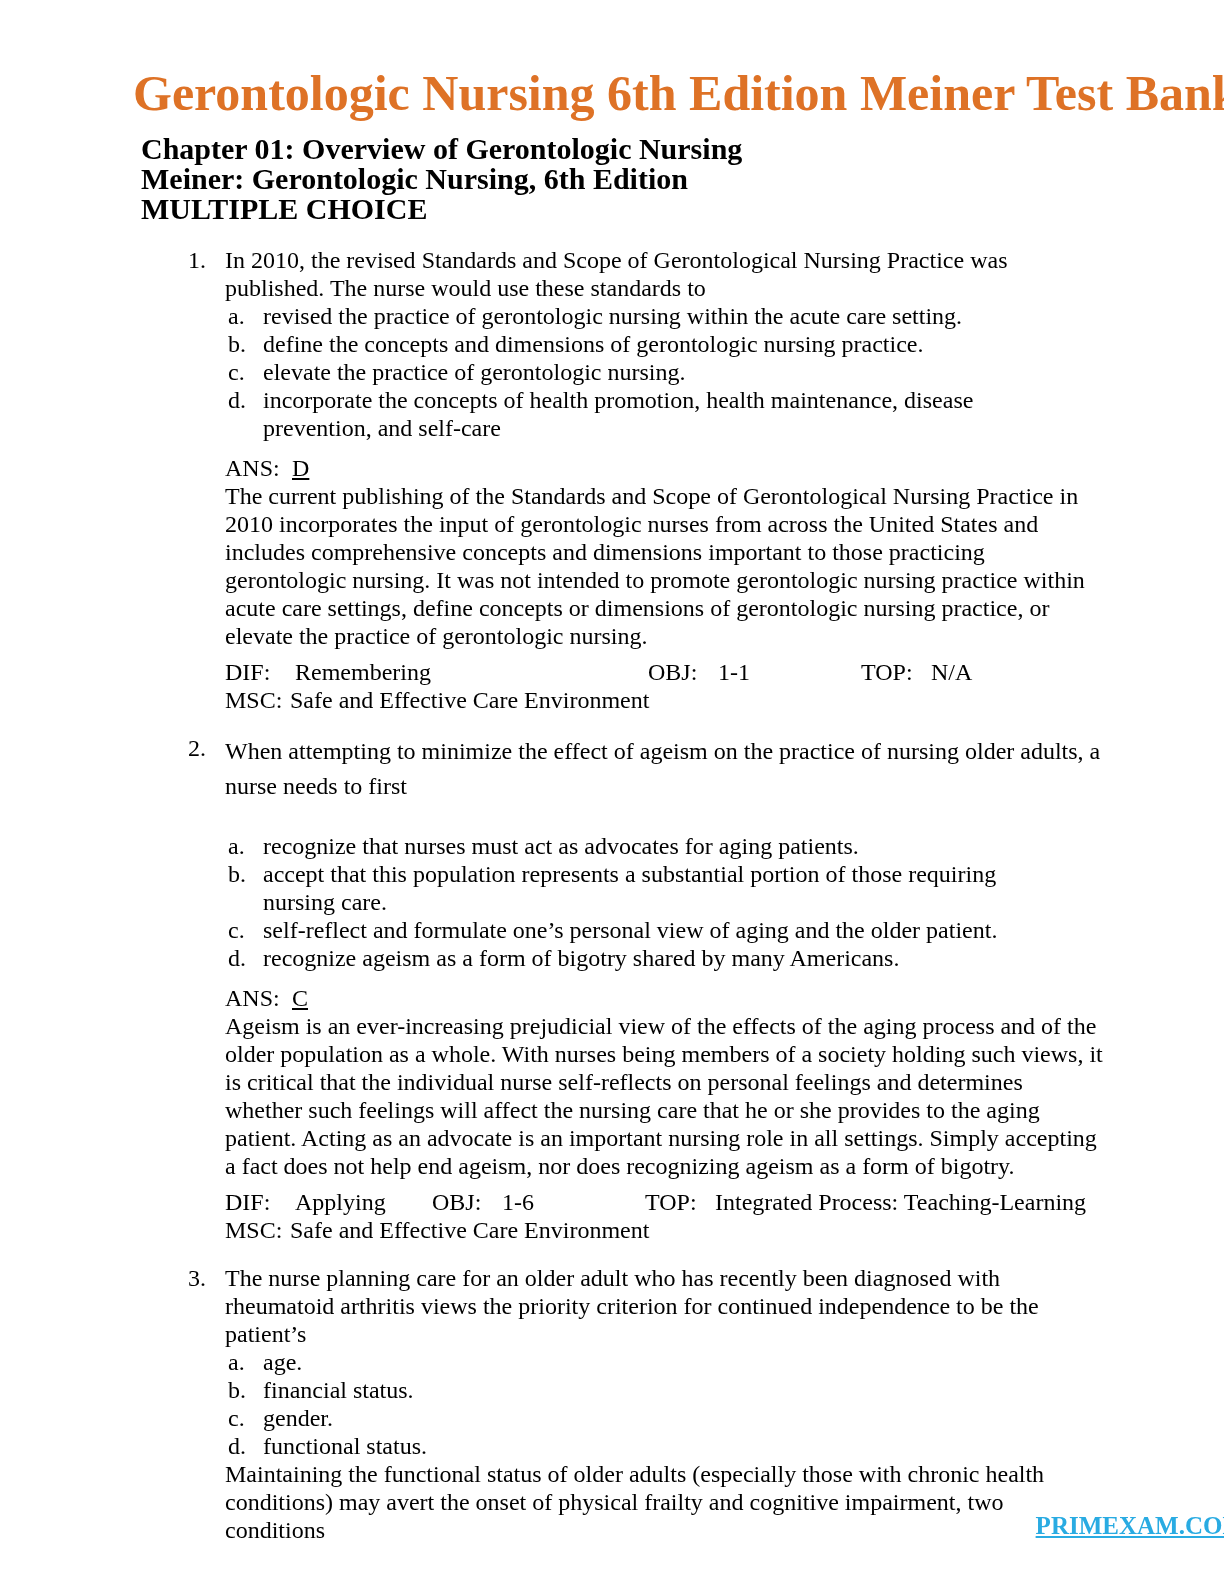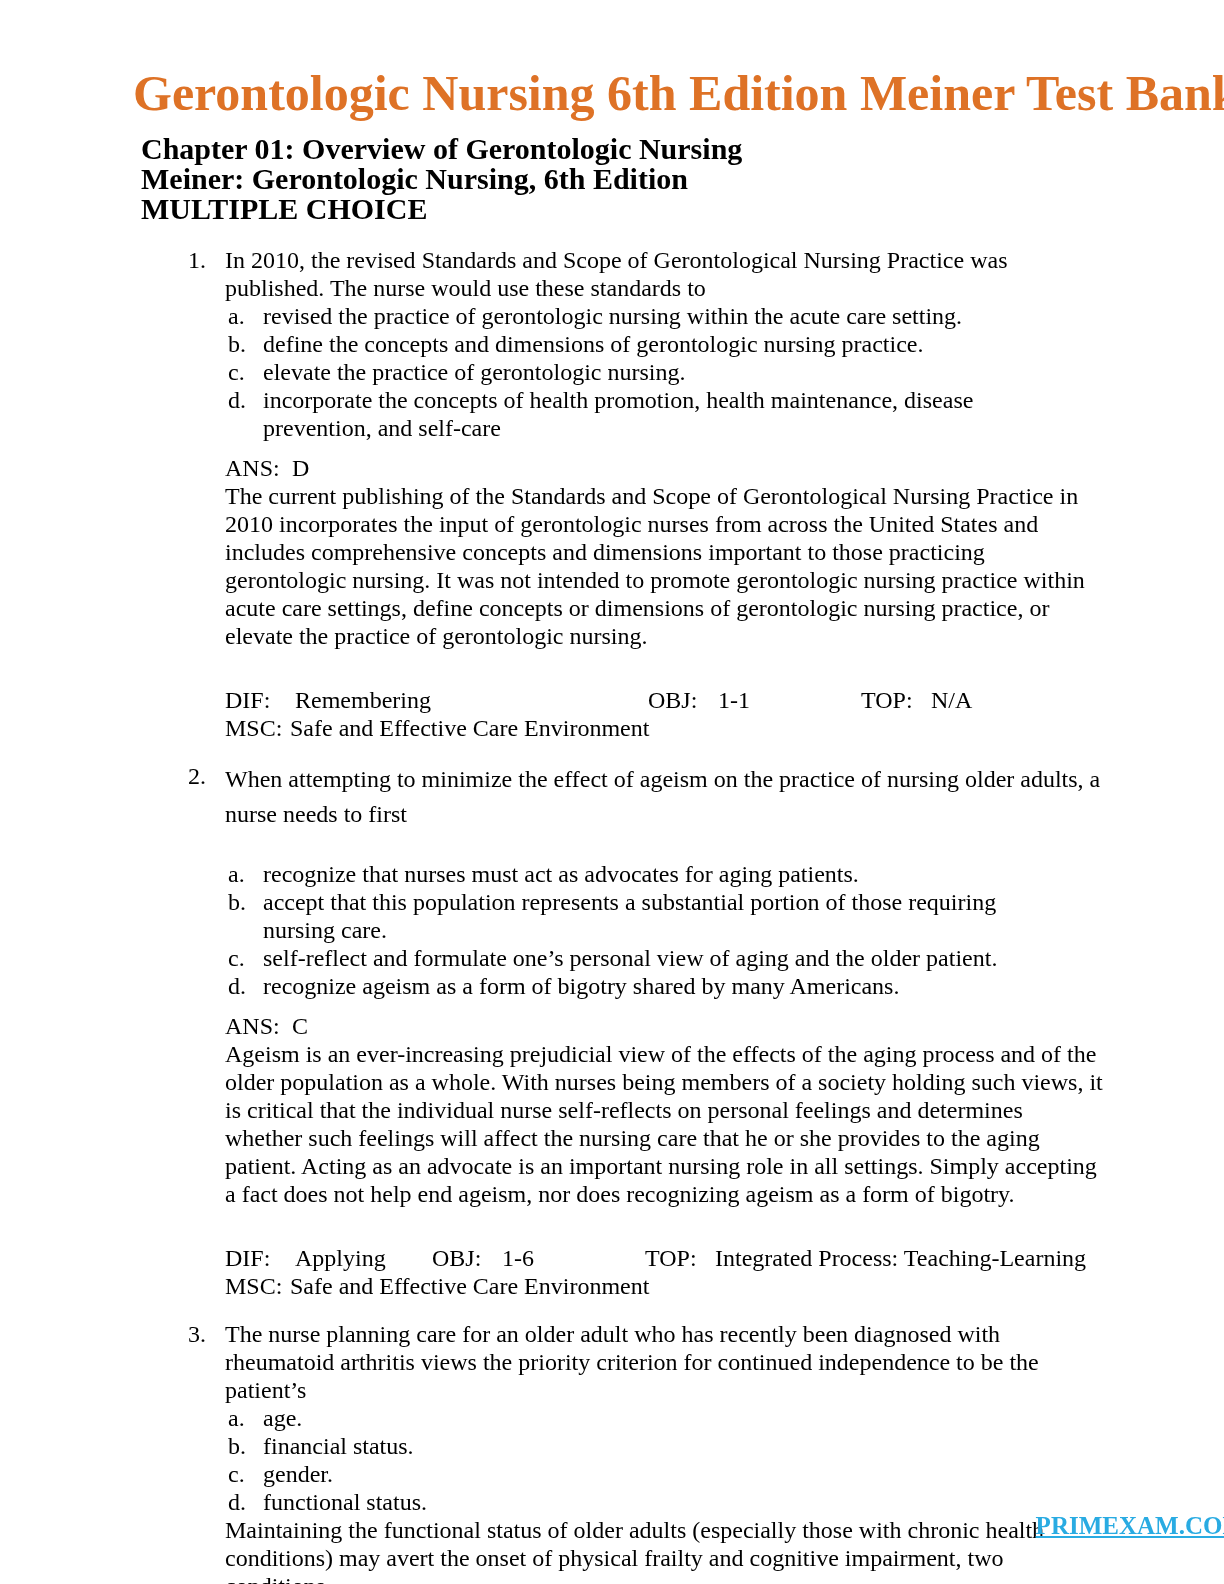--- a/index.html
+++ b/index.html
@@ -30,25 +30,25 @@
   .question { display:flex; padding-left:188px; }
   .question + .question { margin-top:20px; }
   .qnum { flex:none; width:37px; }
   .qbody { width:878px; }
   .stem {}
   .stem.spaced { line-height:35px; margin-bottom:28px; }
   .it { }
   .opt { display:flex; }
   .optletter { flex:none; width:35px; padding-left:3px; }
   .opttext { max-width:760px; }
-  .ans { margin-top:12px; }
+  .ans { margin-top:12px;text-decoration:underline; }
   .anslbl { display:inline-block; width:67px; }
   .rationale { max-width:878px; }
   .trailing { max-width:878px; }
-  .meta { margin-top:36px; }
+  .meta { margin-top:8px; }
   .mlbl { display:inline-block; width:70px; }
   .mval-dif { display:inline-block; width:353px; }
   .meta.narrow .mval-dif { width:137px; }
   .mval-obj { display:inline-block; width:143px; }
   .msclbl { display:inline-block; width:65px; }
   .footer {
     position:absolute;
     top:1512px; left:12px; width:100%;
     text-align:right;
     padding-left:10px;

